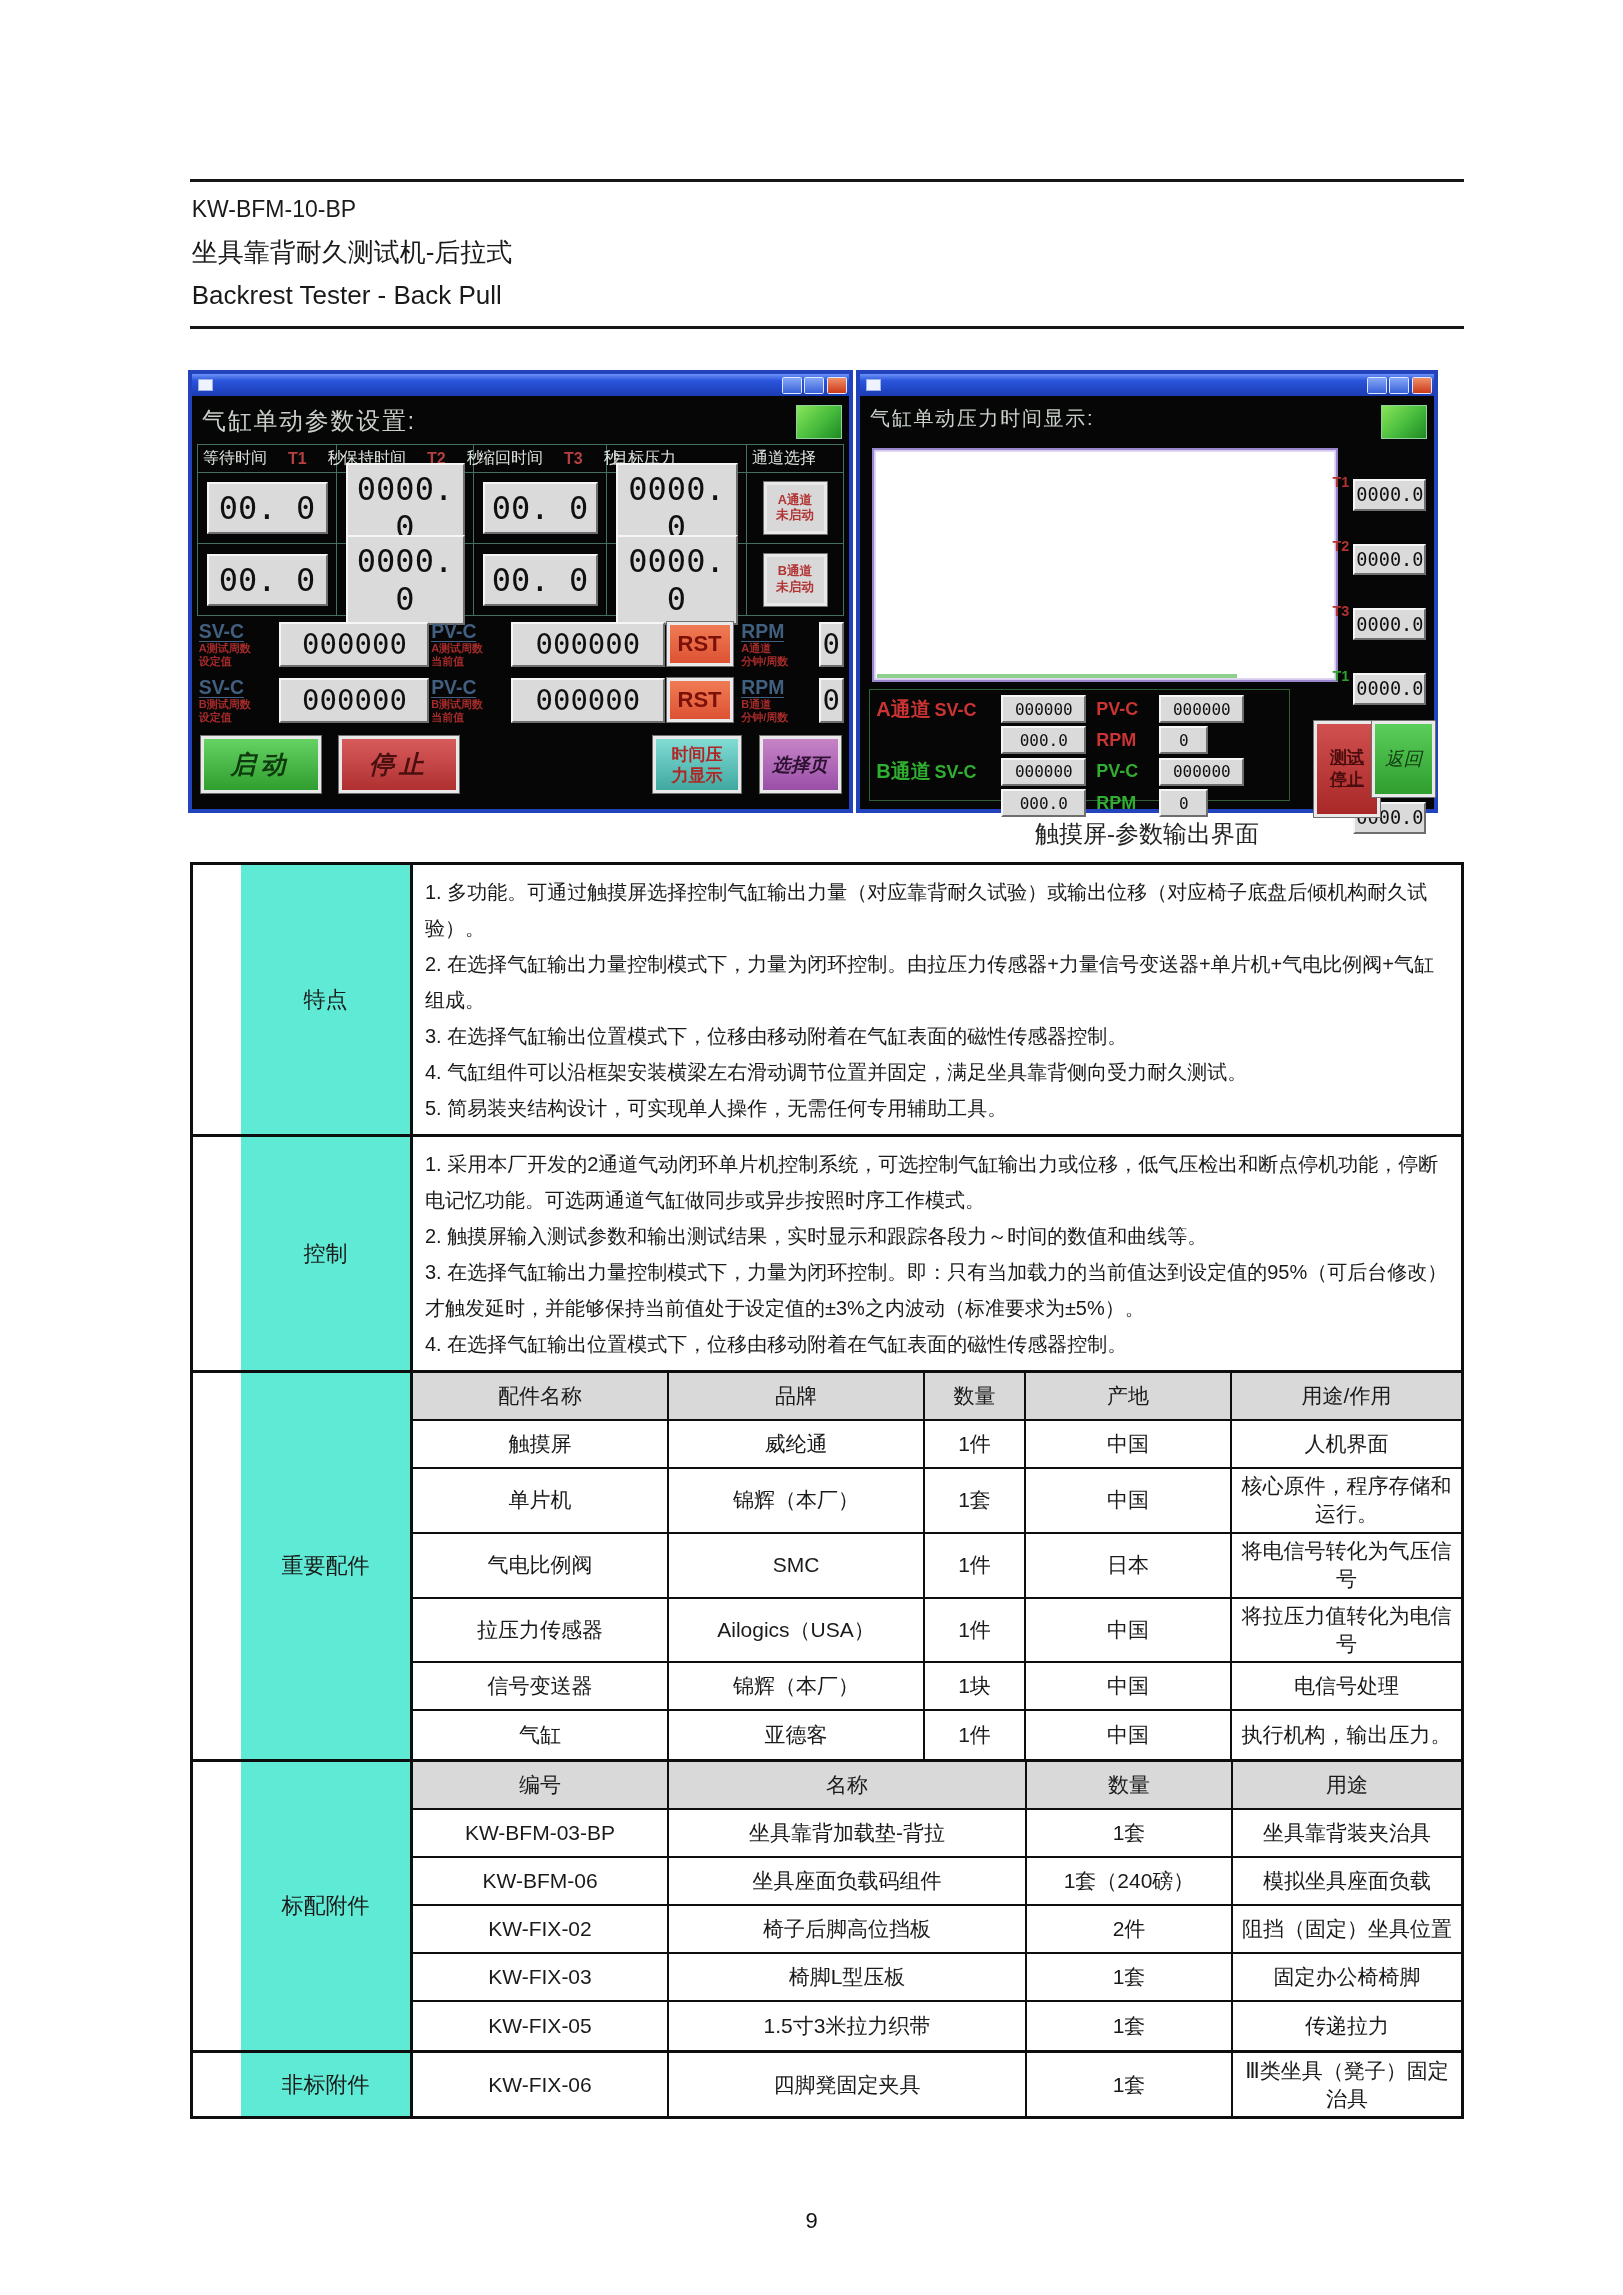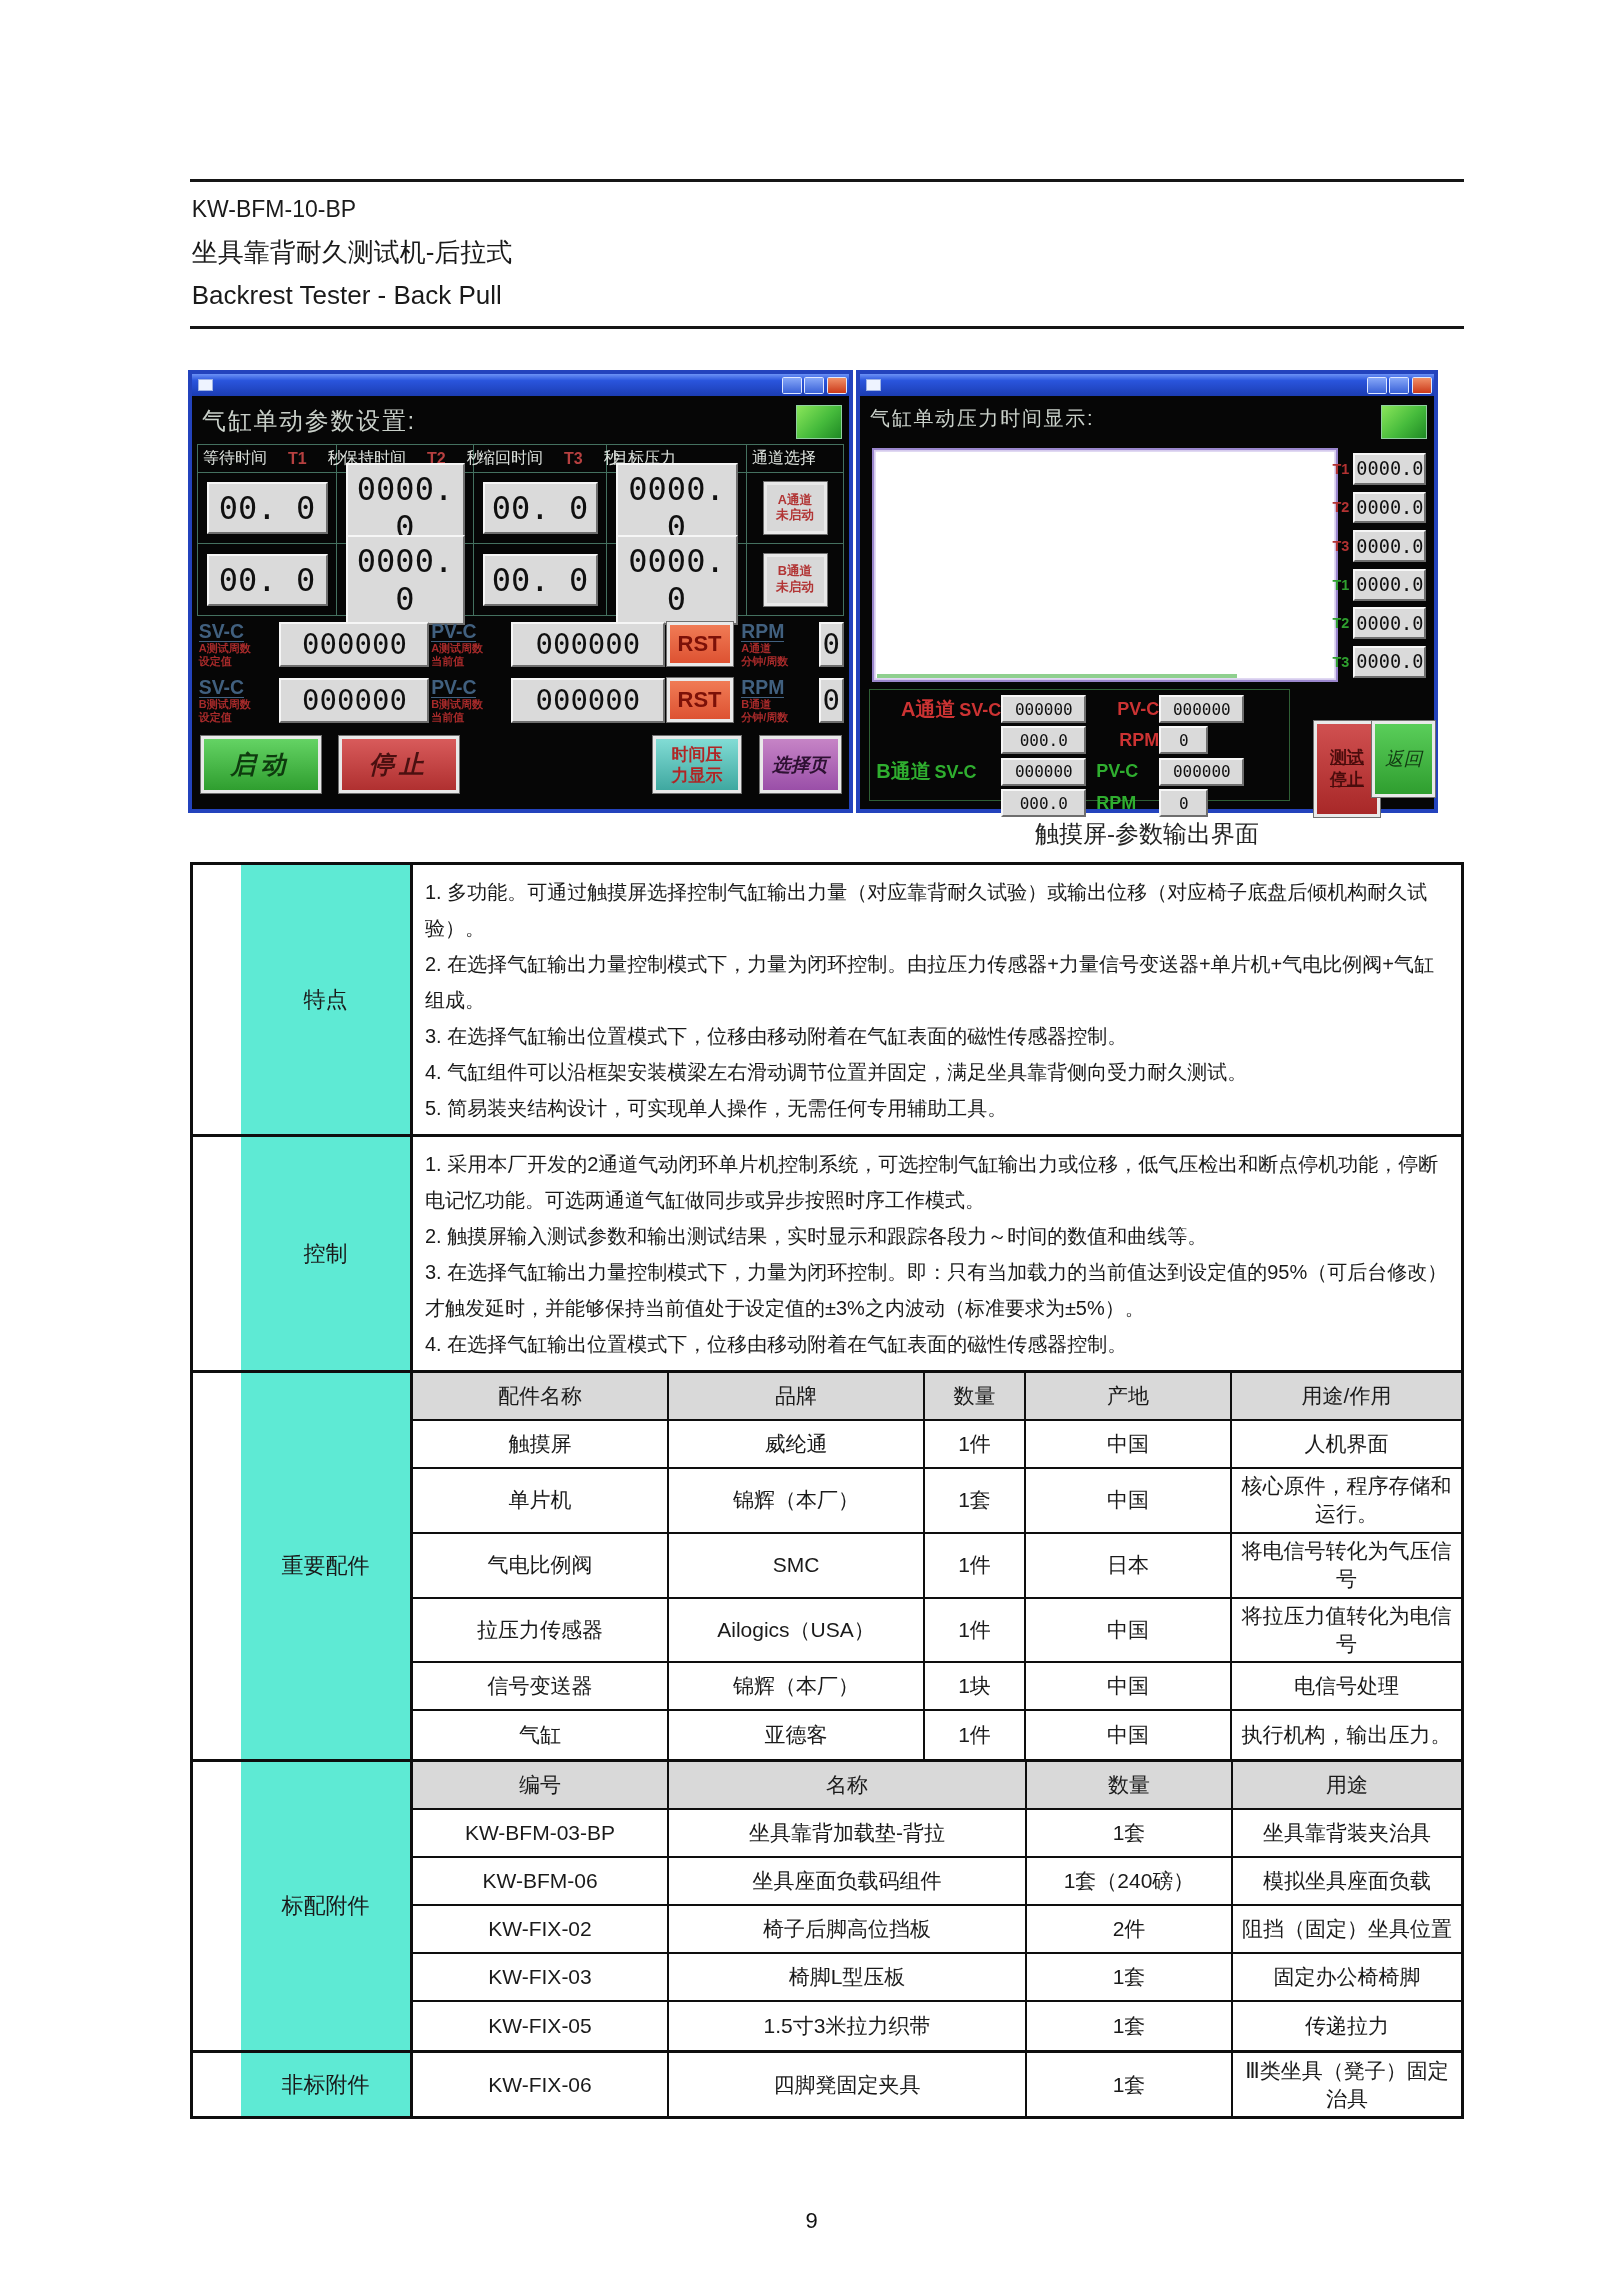--- a/index.html
+++ b/index.html
@@ -76,27 +76,27 @@
   
   .win-right{left:856px;top:370px;width:582px;height:443px;}
   .plot{position:absolute;left:12px;top:52px;width:462px;height:230px;background:#ffffff;
       border:2.5px solid #9a86cc;box-shadow:inset 0 0 0 1.7px #d6ccee;}
   .plot::after{content:"";position:absolute;left:2.5px;bottom:2.5px;width:78%;height:3.4px;background:#8fd08f;}
   .timers{position:absolute;right:6.8px;top:57px;width:98px;}
   .timer{display:flex;align-items:center;gap:4.2px;margin-bottom:6.8px;}
   .timer-tag{font-size:14.4px;font-weight:bold;width:20px;text-align:right;}
   .timer.red .timer-tag{color:#b23232;}
   .timer.green .timer-tag{color:#2fa02f;}
-  .timer .display{width:73px;font-size:18.6px;padding:3.4px 0.8px;}
+  .timer .display{width:73px;font-size:18.6px;padding:3.4px 0.8px;margin-top:26px;}
   .out-panel{position:absolute;left:8.5px;top:293px;width:421px;height:112px;
       border:1.7px solid #2f5f35;display:grid;grid-template-columns:125px 95px 63px 95px;
       grid-auto-rows:1fr;align-items:center;padding:3.4px 6.8px;box-sizing:border-box;}
   .oc-name{font-size:20px;font-weight:bold;}
   .oc-lbl{font-size:18px;font-weight:bold;}
-  .out-a{color:#cc3333;text-align:right;}
+  .out-a{color:#cc3333;}
   .out-b{color:#2fae2f;}
   .out-panel .display{width:85px;font-size:16px;padding:2.5px 0.8px;margin:1.7px 0;}
   .out-panel .display.short{width:49px;}
   .btn-teststop{position:absolute;left:454px;top:325px;width:66px;height:96px;
       background:linear-gradient(180deg,#d05050,#a82828);color:#4a0c0c;font-size:17px;font-weight:bold;line-height:1.3;text-decoration:underline;}
   .btn-back{position:absolute;left:512px;top:325px;width:63px;height:76px;
       background:linear-gradient(180deg,#5ace5a,#2f9e2f);color:#123a12;font-size:18.6px;font-weight:normal;font-style:italic;}
 
   
   .caption{position:absolute;top:818px;font-size:24px;color:#242424;text-align:center;}

